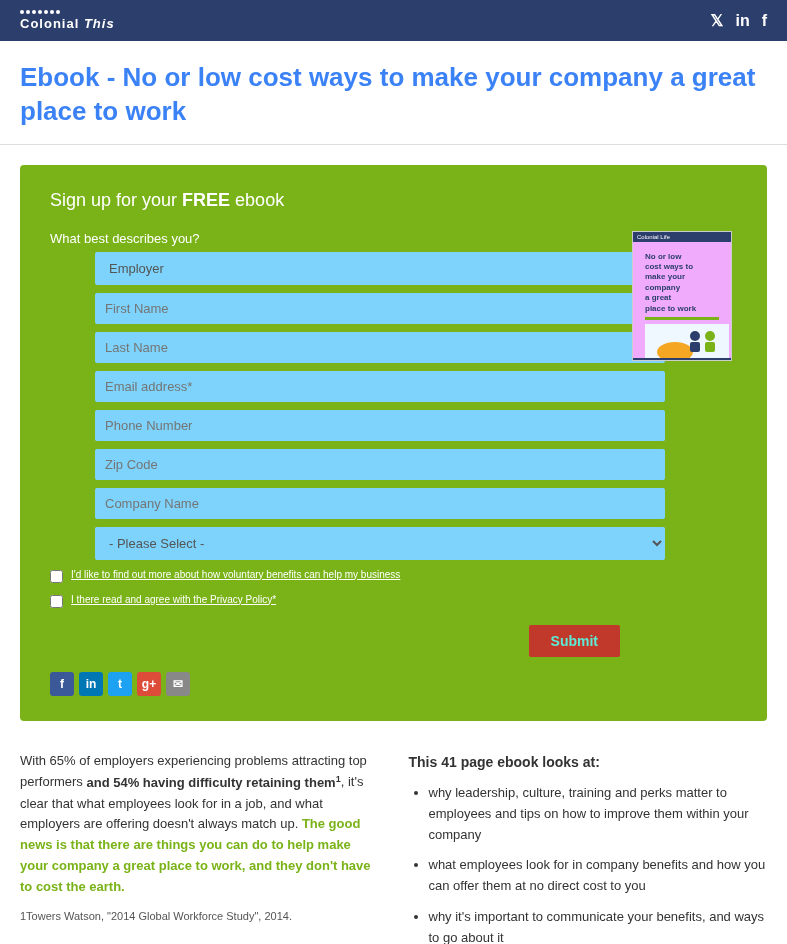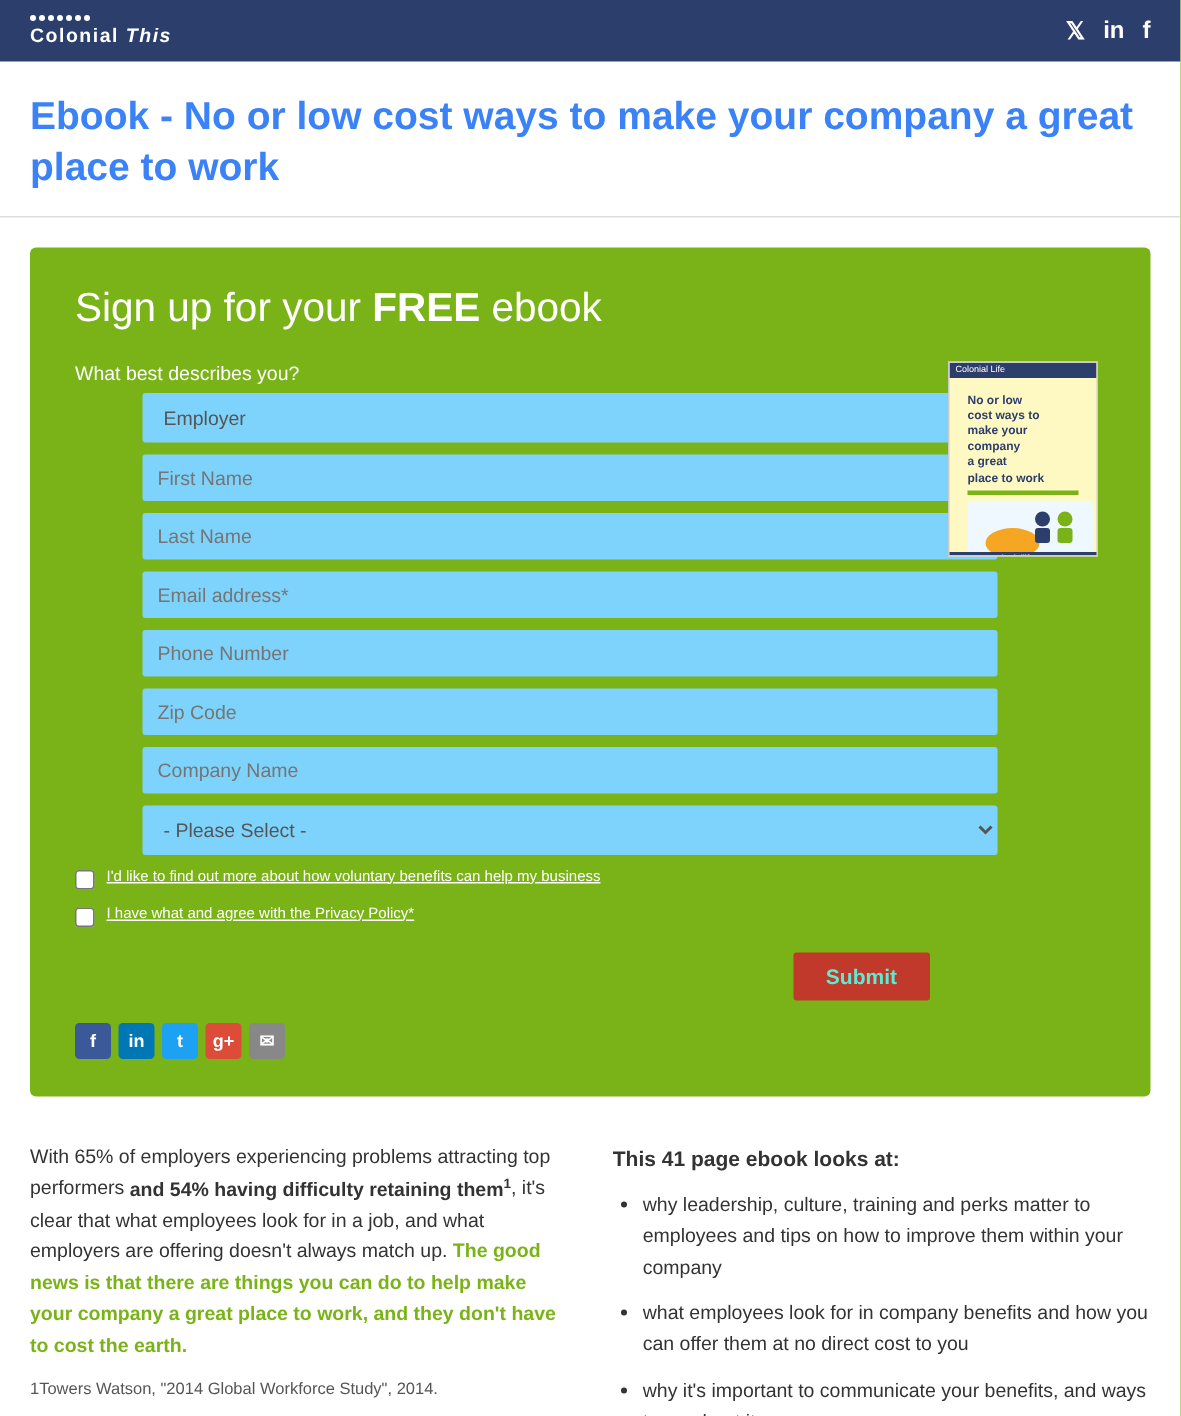--- a/index.html
+++ b/index.html
@@ -65,42 +65,42 @@
     }
 
     
     .form-section {
       background-color: #7ab317;
       padding: 25px 30px;
       border-radius: 4px;
     }
     .form-headline {
       color: #fff;
-      font-size: 27px;
+      font-size: 18px;
       font-weight: normal;
       margin-bottom: 20px;
     }
     .form-headline strong {
       font-weight: bold;
     }
     .form-layout {
       display: flex;
       gap: 7px;
     }
     .form-left {
       flex: 1;
     }
     .form-right {
       width: 110px;
       display: flex;
       align-items: flex-start;
       justify-content: center;
     }
     .ebook-cover {
-      background: #fef9c3;
+      background: #f0abfc;
       border: 1px solid #ccc;
       width: 100px;
       height: 130px;
       display: flex;
       flex-direction: column;
       align-items: center;
       justify-content: flex-start;
       padding: 8px;
       position: relative;
       overflow: hidden;
@@ -312,21 +312,21 @@
         <select class="form-select">
           <option>- Please Select -</option>
         </select>
 
         <div class="checkbox-row">
           <input type="checkbox" style="">
           <label class="checkbox-label">I'd like to find out more about how voluntary benefits can help my business</label>
         </div>
         <div class="checkbox-row">
           <input type="checkbox" style="">
-          <label class="checkbox-label">I have what and agree with the Privacy Policy*</label>
+          <label class="checkbox-label">I there read and agree with the Privacy Policy*</label>
         </div>
 
         <div class="clearfix">
           <button class="submit-btn">Submit</button>
         </div>
 
         <div class="social-share-icons">
           <div class="social-share-icon social-fb">f</div>
           <div class="social-share-icon social-li">in</div>
           <div class="social-share-icon social-tw">t</div>

